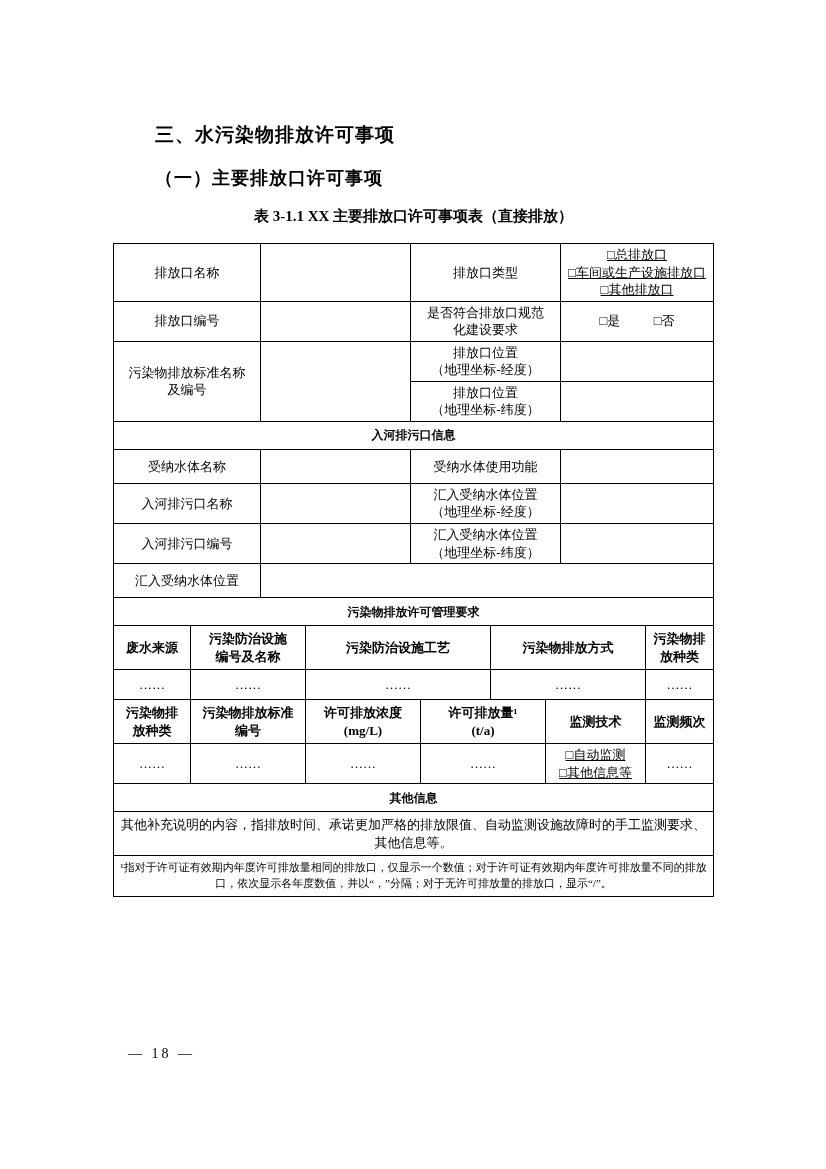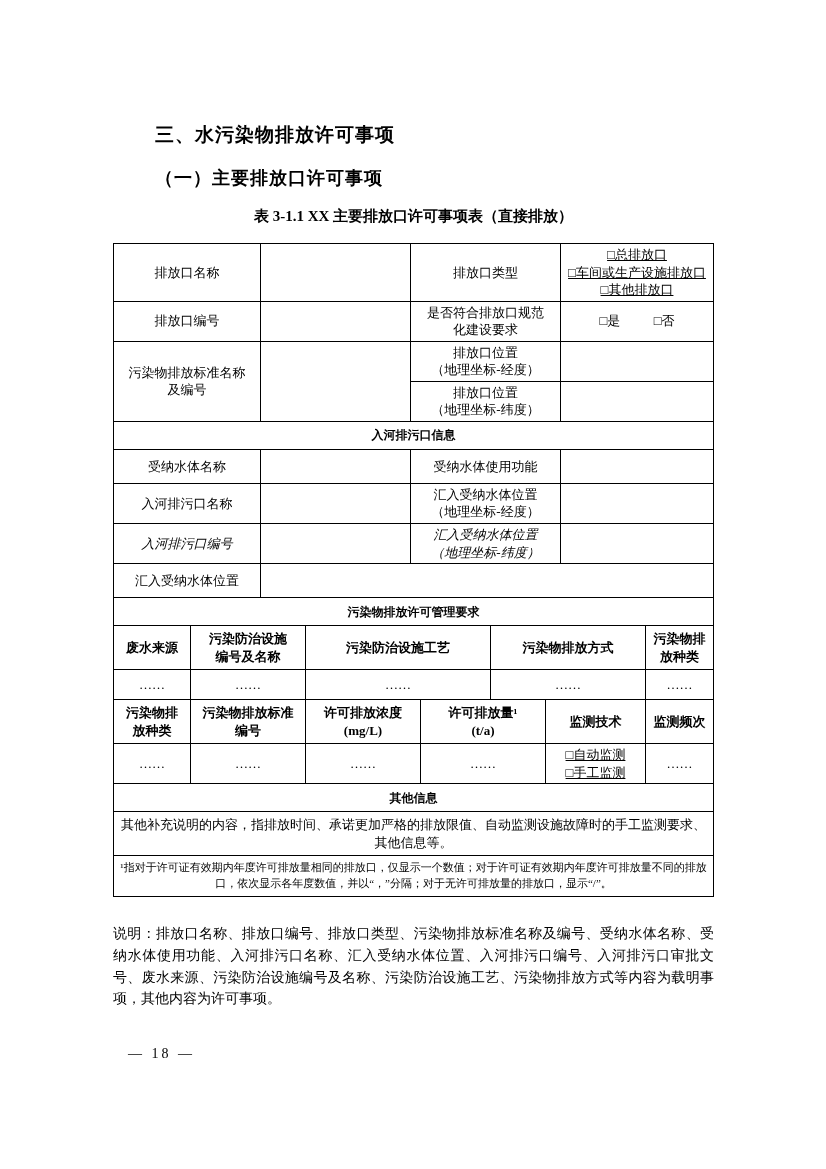--- a/index.html
+++ b/index.html
@@ -36,21 +36,21 @@
   .hdr td { font-weight: bold; }
   .yesno .opt { display: inline-block; }
   .yesno .gap { margin-left: 30px; }
   .left-text { text-align: center; padding: 4px 6px !important; }
   .footnote-cell { font-size: 11px; line-height: 1.45 !important; }
 
   .r-a1 { height: 54px; } .r-a2 { height: 40px; }
   .r-a3 { height: 38px; } .r-a4 { height: 38px; }
   .r-sec { height: 28px; }
   .r-c1 { height: 34px; } .r-c2 { height: 40px; }
-  .r-c3 { height: 40px; font-style: italic; } .r-c4 { height: 34px; }
+  .r-c3 { height: 40px; } .r-c4 { height: 34px; }
   .r-e1 { height: 44px; } .r-dots { height: 30px; }
   .r-f1 { height: 44px; } .r-f2 { height: 36px; }
 
   .note { margin-top: 26px; font-size: 14px; line-height: 1.55; text-align: justify; }
   .pagenum { position: absolute; left: 128px; top: 1046px; font-size: 14px; letter-spacing: 3px; }
 </style>
 </head>
 <body>
 
 <div class="page">
@@ -194,34 +194,33 @@
           <td colspan="2">监测技术</td>
           <td>监测频次</td>
         </tr>
         <tr class="r-f2">
           <td>……</td>
           <td colspan="2">……</td>
           <td colspan="2">……</td>
           <td colspan="2">……</td>
           <td colspan="2" class="opts">
             <span class="line">□自动监测</span>
-            <span class="line">□手工监测</span>
+            <span class="line">□其他信息等</span>
           </td>
           <td>……</td>
         </tr>
 
         <tr class="r-sec">
           <td colspan="10">其他信息</td>
         </tr>
         <tr>
           <td colspan="10" class="left-text">其他补充说明的内容，指排放时间、承诺更加严格的排放限值、自动监测设施故障时的手工监测要求、其他信息等。</td>
         </tr>
         <tr>
           <td colspan="10" class="left-text footnote-cell">¹指对于许可证有效期内年度许可排放量相同的排放口，仅显示一个数值；对于许可证有效期内年度许可排放量不同的排放口，依次显示各年度数值，并以“，”分隔；对于无许可排放量的排放口，显示“/”。</td>
         </tr>
       </tbody>
     </table>
 
-    <p class="note">说明：排放口名称、排放口编号、排放口类型、污染物排放标准名称及编号、受纳水体名称、受纳水体使用功能、入河排污口名称、汇入受纳水体位置、入河排污口编号、入河排污口审批文号、废水来源、污染防治设施编号及名称、污染防治设施工艺、污染物排放方式等内容为载明事项，其他内容为许可事项。</p>
   </div>
 
   <div class="pagenum">—  18  —</div>
 </div>
 
 </body></html>

